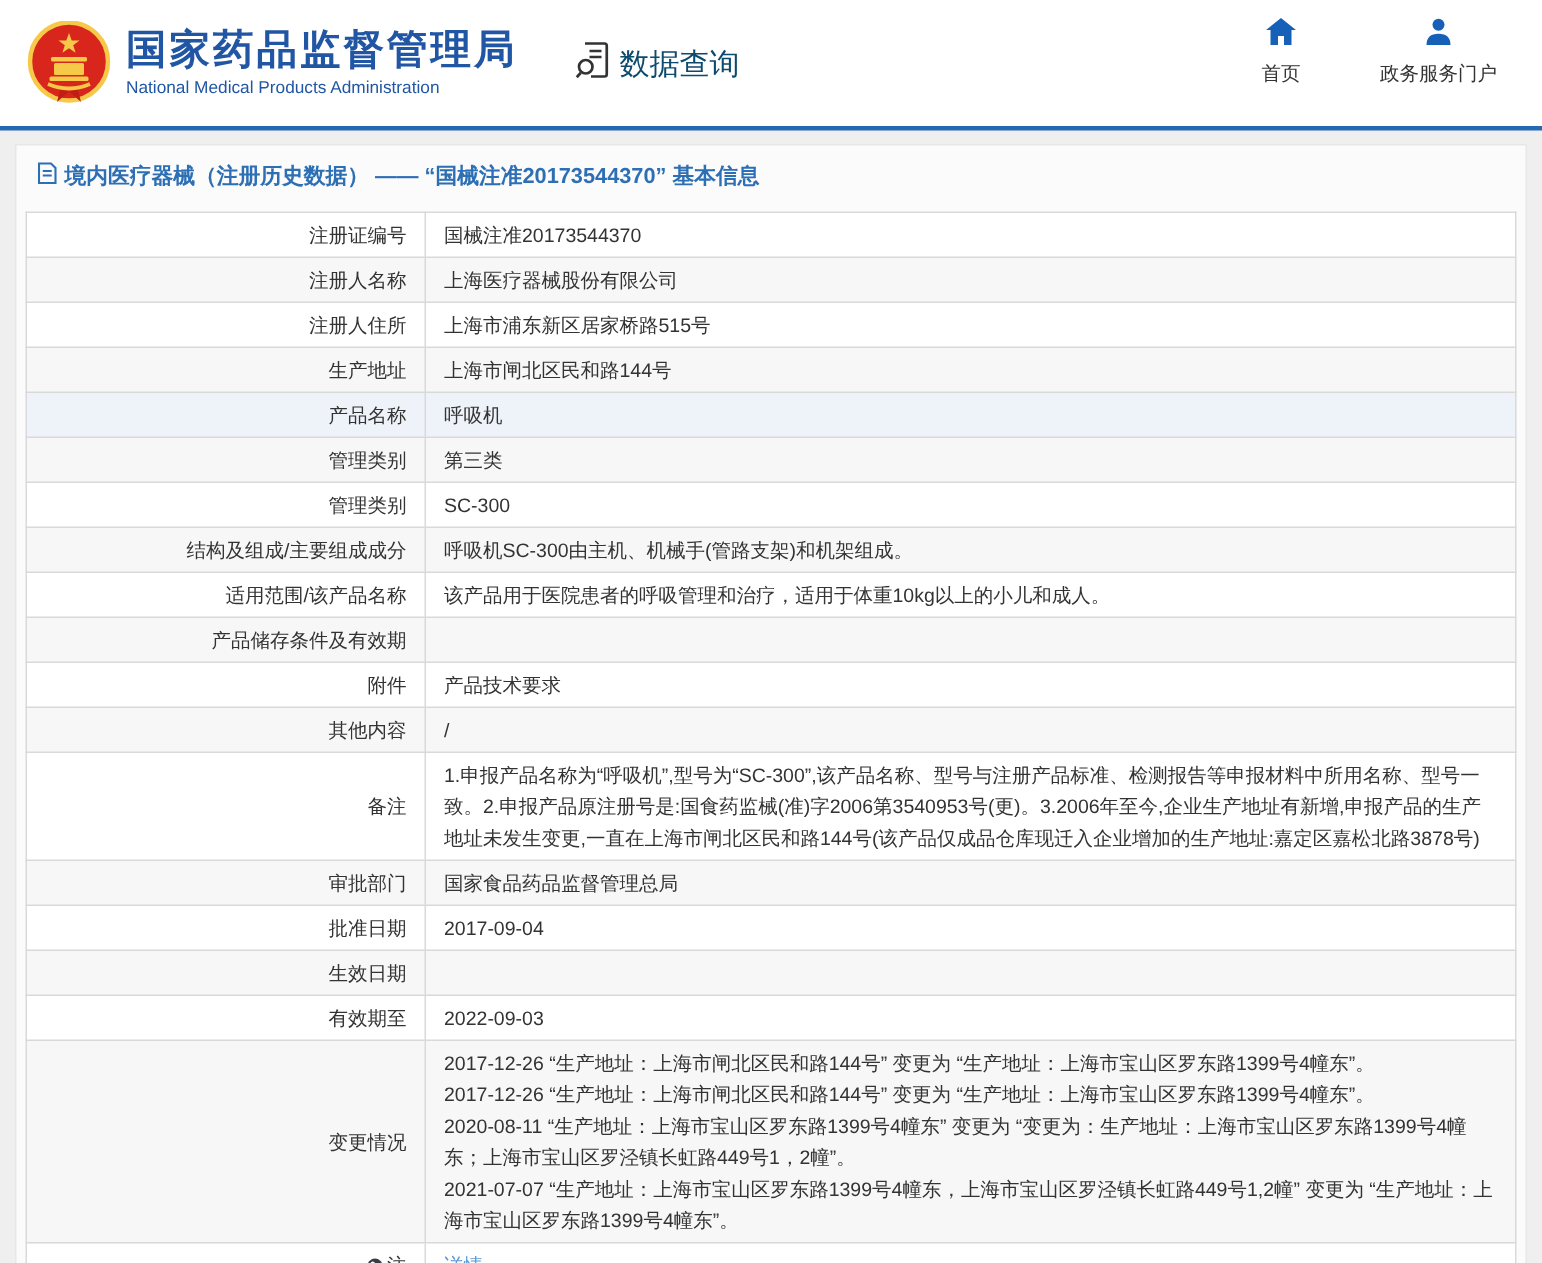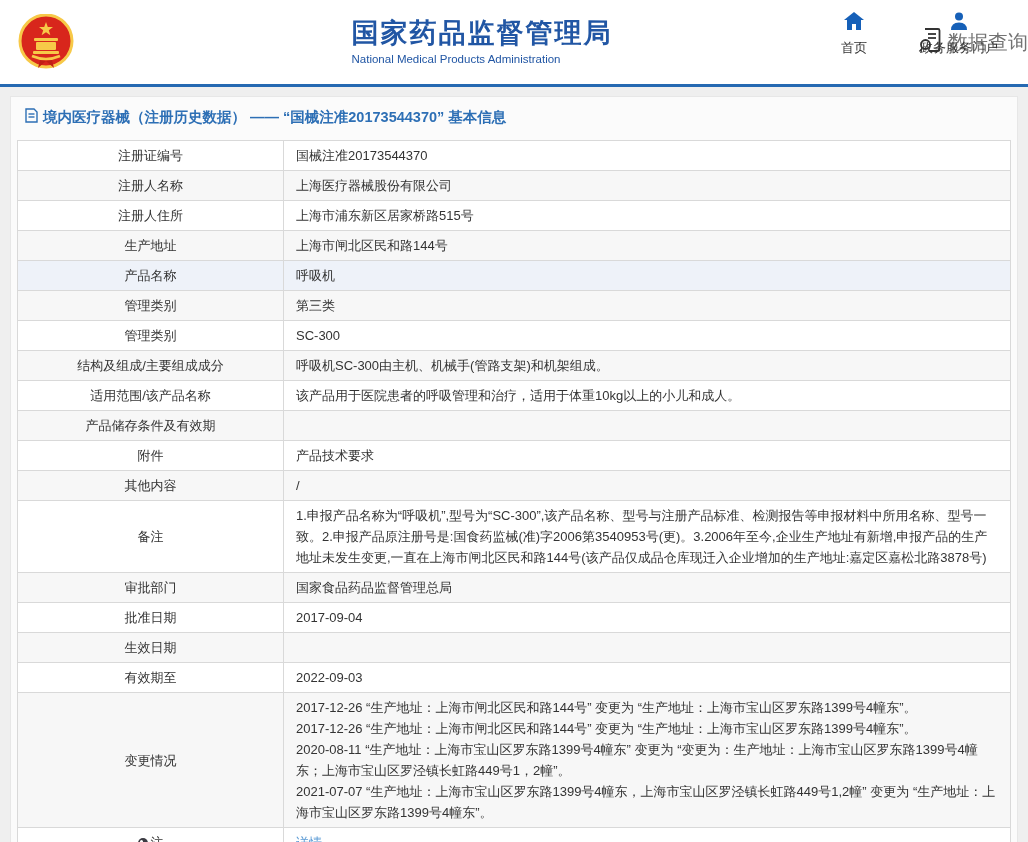--- a/index.html
+++ b/index.html
@@ -1,40 +1,40 @@
 <!DOCTYPE html>
 <html><head>
 <meta charset="utf-8">
 <style>
   * { margin:0; padding:0; box-sizing:border-box; }
   html,body { width:1028px; height:842px; overflow:hidden;
     font-family:"Liberation Sans","DejaVu Sans",sans-serif; background:#efefef; }
 
   
-  .site-header { width:100%; height:84px; background:#ffffff; display:flex; align-items:center; position:relative;justify-content:space-between; }
+  .site-header { width:100%; height:84px; background:#ffffff; display:flex; align-items:center; position:relative; }
   .logo-wrap { margin-left:18px; width:56px; height:56px; flex:0 0 auto; }
   .agency-block { margin-left:10px; line-height:1.1; }
   .agency-cn { font-size:27px; font-weight:bold; color:#2156a4; letter-spacing:2px; }
   .agency-en { font-size:11.5px; color:#2156a4; margin-top:4px; }
   .dq-block { display:flex; align-items:center; margin-left:38px; cursor:pointer; }
-  .dq-label { font-size:20px; color:#737373; margin-left:4px; }
+  .dq-label { font-size:20px; color:#0c4a6e; margin-left:4px; }
   .top-nav { position:absolute; right:30px; top:12px; display:flex; gap:42px; }
   .nav-item { display:flex; flex-direction:column; align-items:center; cursor:pointer; min-width:48px; }
   .nav-item .nav-label { font-size:13px; color:#333; margin-top:5px; white-space:nowrap; }
   .blue-line { width:100%; height:3px; background:#2569b2; }
 
   
   .panel { margin:9px 10px 0 10px; width:1008px; background:#fbfbfb; border:1px solid #e7e7e7; padding:9px 6px 8px 6px; min-height:742px; }
   .page-title { display:flex; padding:2px 0 10px 8px; }
   .page-title .title-text { font-size:14.5px; font-weight:bold; color:#2d6fb5; margin-left:5px; }
 
   
   table.info { width:994px; margin:3px auto 0 auto; border-collapse:collapse; background:#fff; table-layout:fixed; }
   table.info td { border:1px solid #d9d9d9; font-size:13px; color:#333; line-height:21px; padding:4px 12px; vertical-align:middle; word-break:break-all; }
-  td.cell-label { width:266px; text-align:center; color:#333; }
+  td.cell-label { width:266px; text-align:right; color:#333; }
   td.cell-value { text-align:left; }
   tr.row-even { background:#f7f7f7; }
   tr.row-odd { background:#ffffff; }
   tr.row-hl { background:#eef2f9 !important; }
   .detail-link { color:#5b9bd5; text-decoration:none; cursor:pointer; }
   .note-icon { display:inline-block; width:10px; height:10px; background:#3b3b43; border-radius:50%; position:relative; margin-right:3px; vertical-align:-1px; }
   .note-icon::after { content:""; position:absolute; left:2px; top:2px; width:3px; height:3px; background:#fff; border-radius:50%; }
   .chg-line { display:block; }
 </style>
 </head>

